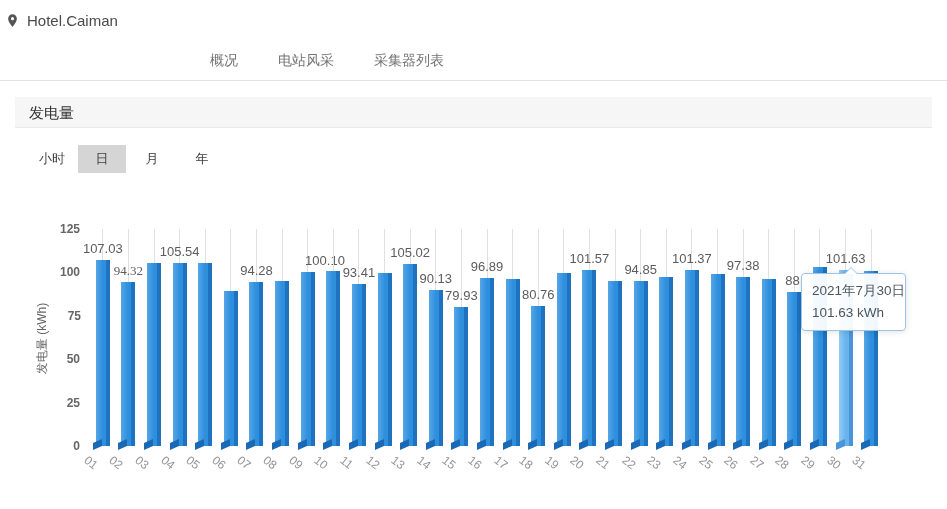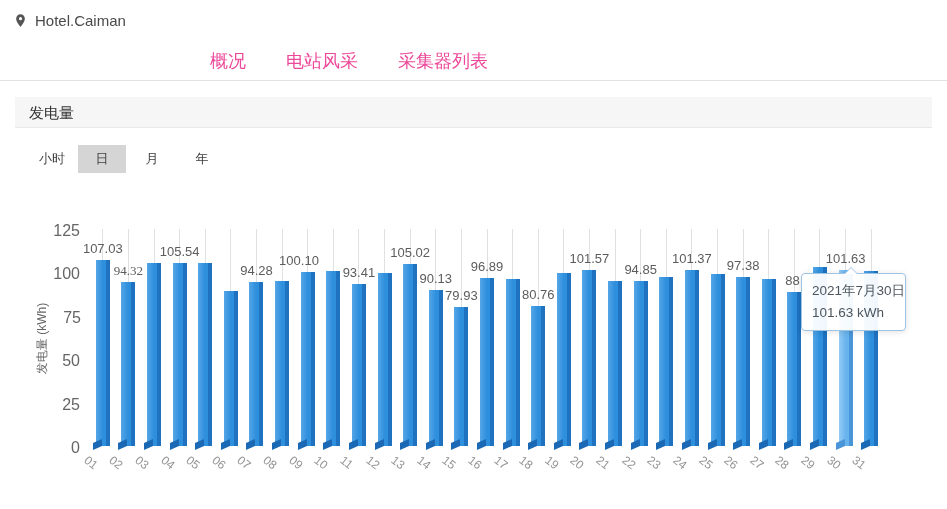--- a/index.html
+++ b/index.html
@@ -2,28 +2,28 @@
 <html><head>
 <meta charset="utf-8">
 <style>
   * { margin:0; padding:0; box-sizing:border-box; }
   html,body { background:#fff; }
   body {
     width:947px; height:509px; overflow:hidden; position:relative;
     font-family:"Liberation Sans","DejaVu Sans",sans-serif; color:#333;
   }
   
-  .site-header { height:40px; display:flex; align-items:center; padding-left:13px; }
+  .site-header { height:40px; display:flex; align-items:center; padding-left:5px; }
   .site-header .pin { width:15px; height:15px; margin-right:7px; }
   .site-title { font-size:15px; color:#4a4a4a; }
   
   .tabbar { display:flex; border-bottom:1px solid #e2e2e2; padding-left:190px; height:41px; align-items:stretch; }
   .tab {
     background:transparent; border:none; border-top:2px solid transparent;
-    font-family:Liberation Sans, sans-serif; font-size:18px; color:#ec4899; padding:0 20px; cursor:pointer;
+    font-family:Liberation Sans, sans-serif; font-size:14px; color:#737373; padding:0 20px; cursor:pointer;
     display:flex; align-items:center; margin-bottom:0;
   }
   .tab.active {
     background:#fff; border-top:2px solid #1f86e0;
     border-left:1px solid #e0e0e0; border-right:1px solid #e0e0e0;
     margin-bottom:-1px; border-radius:3px 3px 0 0;
   }
   
   .panel { margin:16px 15px 0 15px; }
   .panel-header {
@@ -36,21 +36,21 @@
     min-width:48px; height:28px; border:none; background:transparent;
     font-family:inherit; font-size:13px; color:#3f3f3f; cursor:pointer; margin-right:2px;
   }
   .period-btn.active { background:#d5d5d5; }
   
   .chart { position:relative; height:292px; margin-top:36px; width:917px; }
   .y-name {
     position:absolute; left:-28px; top:121px; width:110px; text-align:center;
     transform:rotate(-90deg); font-size:12px; color:#666; white-space:nowrap;
   }
-  .y-tick { position:absolute; width:42px; text-align:right; font-size:16px; color:#666; }
+  .y-tick { position:absolute; width:42px; text-align:right; font-size:12px; color:#666;font-weight:bold; }
   .guide { position:absolute; width:1px; background:#e0e0e0; }
   .bar { position:absolute; width:14px;
     background:linear-gradient(90deg,#55a6e7 0%,#2e8fdd 50%,#2e8fdd 71%,#1e72c0 73%,#1e72c0 100%);
     cursor:pointer;
   }
   .bar::after { content:""; position:absolute; left:-3px; bottom:-2px; width:9px; height:7px;
     background:#1b69b5; transform:skewY(-25deg); }
   .bar.hl { background:linear-gradient(90deg,#93cbf5 0%,#67b3ee 50%,#67b3ee 71%,#4a94d8 73%,#4a94d8 100%); }
   .bar.hl::after { background:#4a94d8; }
   .bar-label { position:absolute; width:64px; text-align:center; font-size:13px; color:#5c5c5c; white-space:nowrap; }
@@ -127,21 +127,21 @@
         <div class="x-label" style="left: 202.871px; top: 244px;">06</div>
         <div class="guide" style="left: 240.984px; top: 20px; height: 53.3299px;"></div>
         <div class="bar" style="left: 234.484px; top: 73.3299px; height: 163.67px;"></div>
         <div class="bar-label" style="left: 209.484px; top: 54.3299px;">94.28</div>
         <div class="x-label" style="left: 228.484px; top: 244px;">07</div>
         <div class="guide" style="left: 266.597px; top: 20px; height: 51.9064px;"></div>
         <div class="bar" style="left: 260.097px; top: 71.9064px; height: 165.094px;"></div>
         <div class="x-label" style="left: 254.097px; top: 244px;">08</div>
         <div class="guide" style="left: 292.21px; top: 20px; height: 43.2264px;"></div>
         <div class="bar" style="left: 285.71px; top: 63.2264px; height: 173.774px;"></div>
-        <div class="bar-label" style="left: 252px; top: 44.2264px;">100.10</div>
+        <div class="bar-label" style="left: 278px; top: 44.2264px;">100.10</div>
         <div class="x-label" style="left: 279.71px; top: 244px;">09</div>
         <div class="guide" style="left: 317.823px; top: 20px; height: 41.8376px;"></div>
         <div class="bar" style="left: 311.323px; top: 61.8376px; height: 175.162px;"></div>
         <div class="x-label" style="left: 305.323px; top: 244px;">10</div>
         <div class="guide" style="left: 343.435px; top: 20px; height: 54.8402px;"></div>
         <div class="bar" style="left: 336.935px; top: 74.8402px; height: 162.16px;"></div>
         <div class="bar-label" style="left: 311.935px; top: 55.8402px;">93.41</div>
         <div class="x-label" style="left: 330.935px; top: 244px;">11</div>
         <div class="guide" style="left: 369.048px; top: 20px; height: 43.5736px;"></div>
         <div class="bar" style="left: 362.548px; top: 63.5736px; height: 173.426px;"></div>

